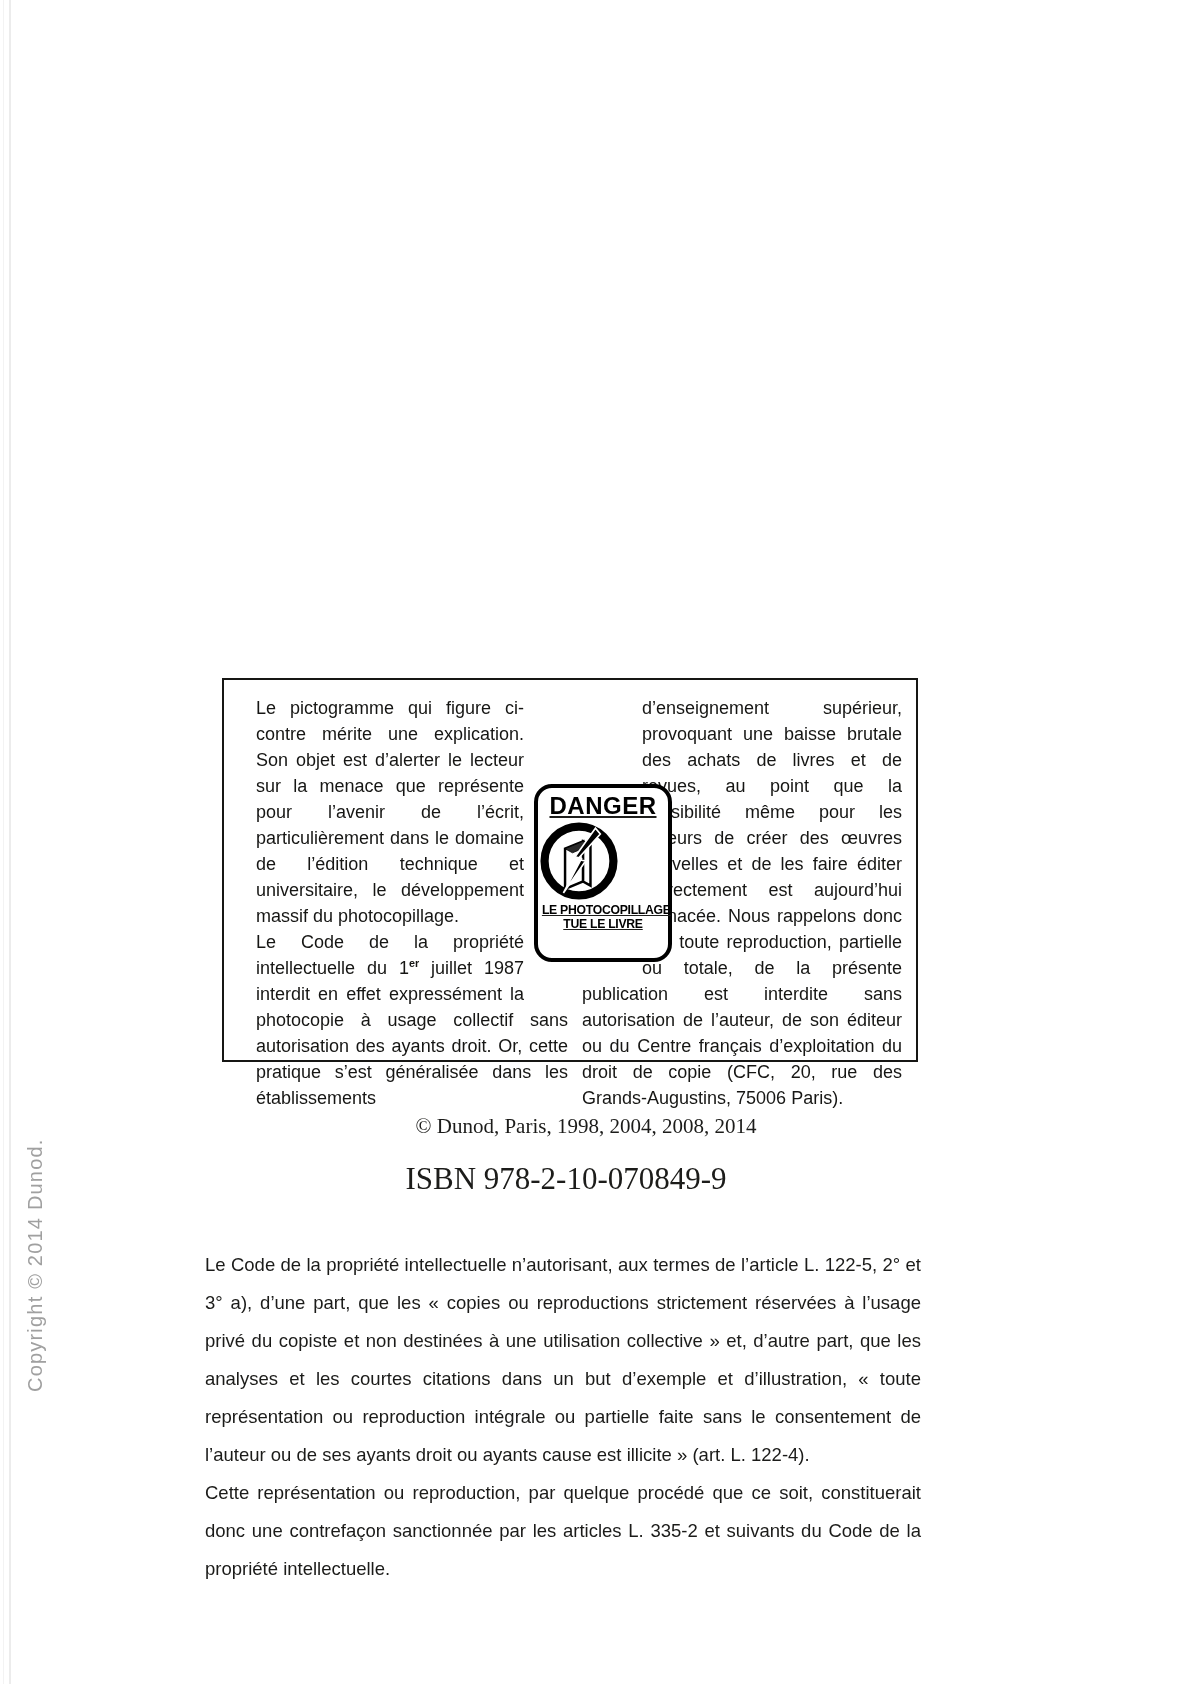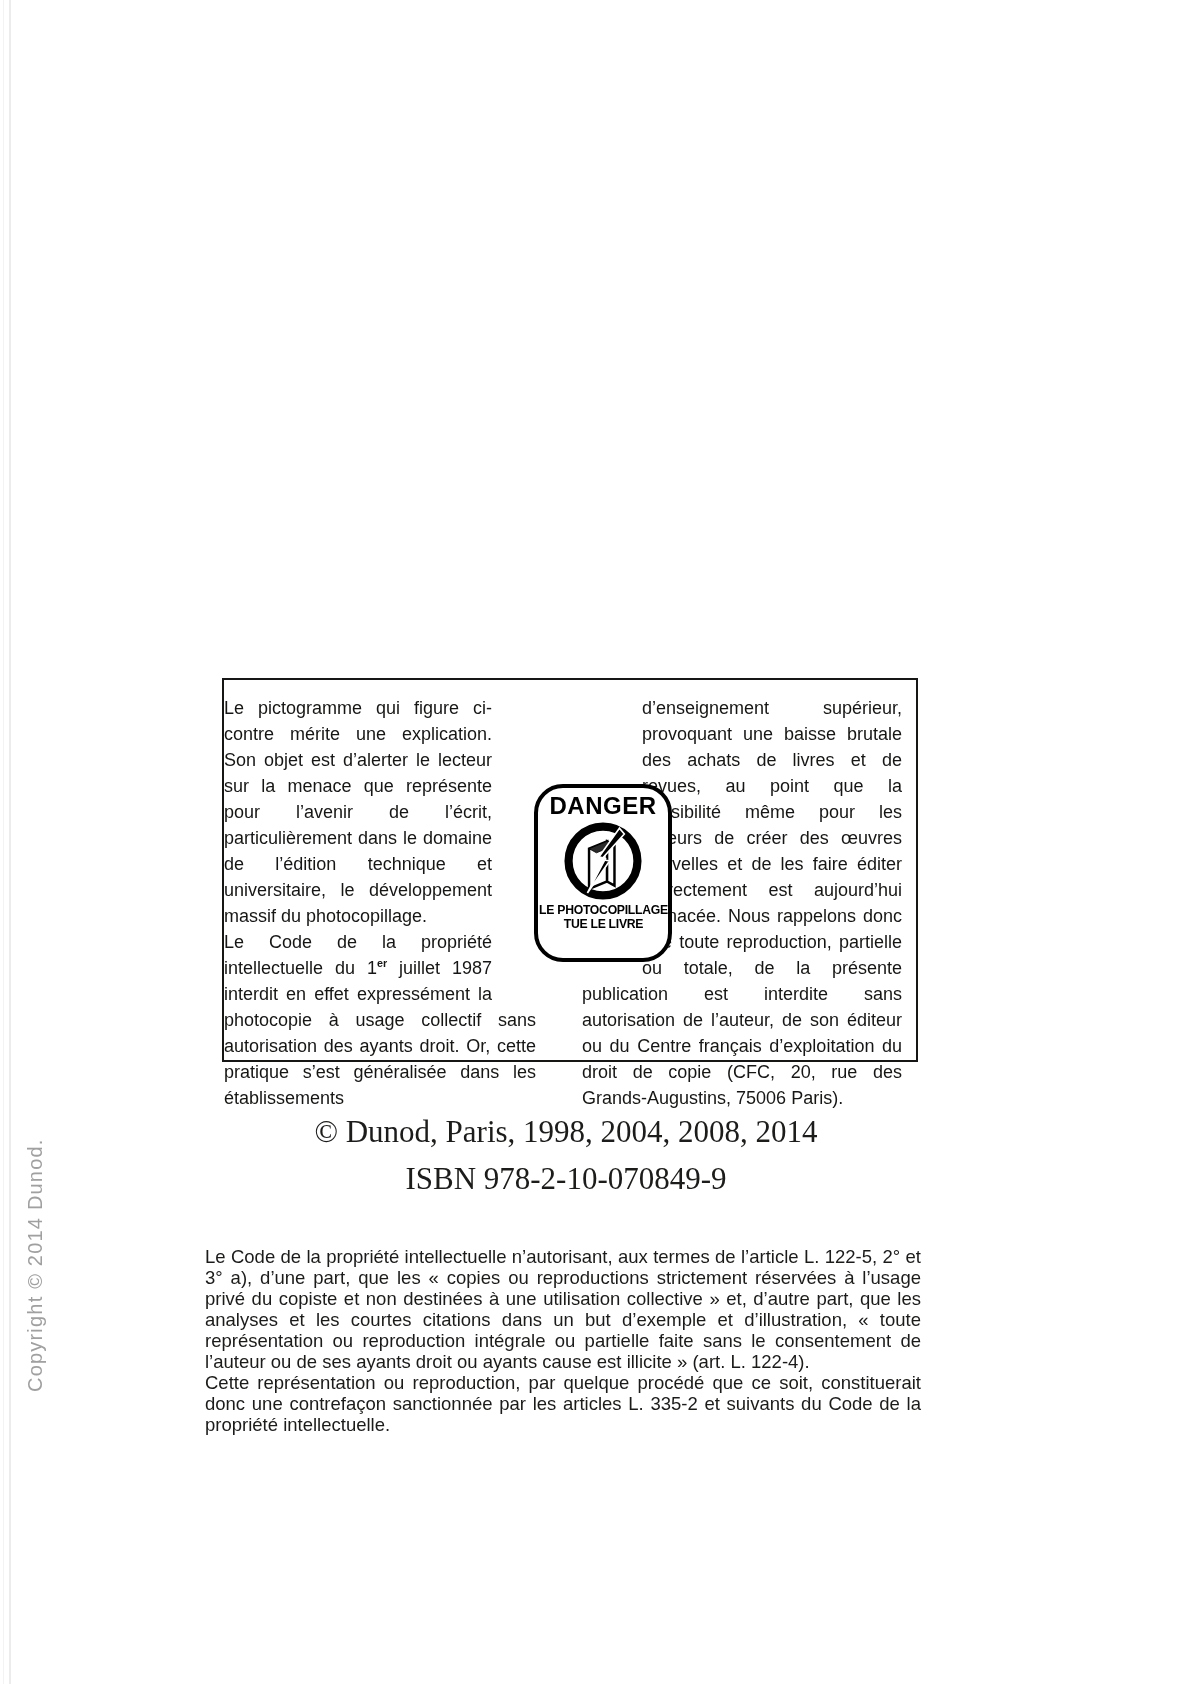--- a/index.html
+++ b/index.html
@@ -20,32 +20,32 @@
   .centerline {
     position: absolute;
     left: 0;
     width: 1132px;
     text-align: center;
     font-family: "Liberation Serif", serif;
     color: #1c1c1a;
   }
   .credit-1 { top: 444px; font-size: 30px; }
   .credit-2 { top: 546px; font-size: 30px; }
-  .pub-line  { top: 1114px; font-size: 31px; }
+  .pub-line  { top: 1114px; font-size: 21px; margin-left: 20px; }
   .isbn-line { top: 1161px; font-size: 31px; }
 
   .warning-box {
     position: absolute;
     left: 222px;
     top: 678px;
     width: 696px;
     height: 384px;
     border: 2px solid #161614;
     background: #ffffff;
-    padding: 15px 14px 10px 0;
+    padding: 15px 14px 10px 32px;
     display: flex;
     justify-content: space-between;
   }
   .warning-box .col {
     font-size: 18px;
     line-height: 26px;
     text-align: justify;
     color: #161614;
   }
   .warning-box .col p { margin: 0; }
@@ -55,28 +55,28 @@
   .spacer-left  { float: left;  width: 60px; height: 190px; margin-top: 78px; }
   sup { font-size: 0.6em; vertical-align: super; line-height: 0; font-weight: bold; }
 
   .danger-logo {
     position: absolute;
     left: 310px;
     top: 104px;
     width: 138px;
     height: 178px;
     border: 4px solid #000;
-    border-radius: 29px;
+    border-radius: 18px;
     background: #fff;
     z-index: 2;
     display: flex;
     flex-direction: column;
-    align-items: center;
     padding-top: 5px;
     text-align: center;
+    text-decoration: underline;
   }
   .danger-word {
     font-size: 24px;
     font-weight: bold;
     letter-spacing: 0.5px;
     color: #000;
     line-height: 26px;
   }
   .danger-emblem { width: 82px; height: 82px; margin-top: 1px; }
   .danger-caption {
@@ -89,21 +89,21 @@
     color: #000;
     white-space: nowrap;
   }
 
   .legal {
     position: absolute;
     left: 205px;
     top: 1246px;
     width: 716px;
     font-size: 18.5px;
-    line-height: 21px;
+    line-height: 38px;
     text-align: justify;
     color: #1b1b19;
   }
   .legal p { margin: 0; }
 
   .side-copyright {
     position: absolute;
     left: 24px;
     top: 1392px;
     transform: rotate(-90deg);

